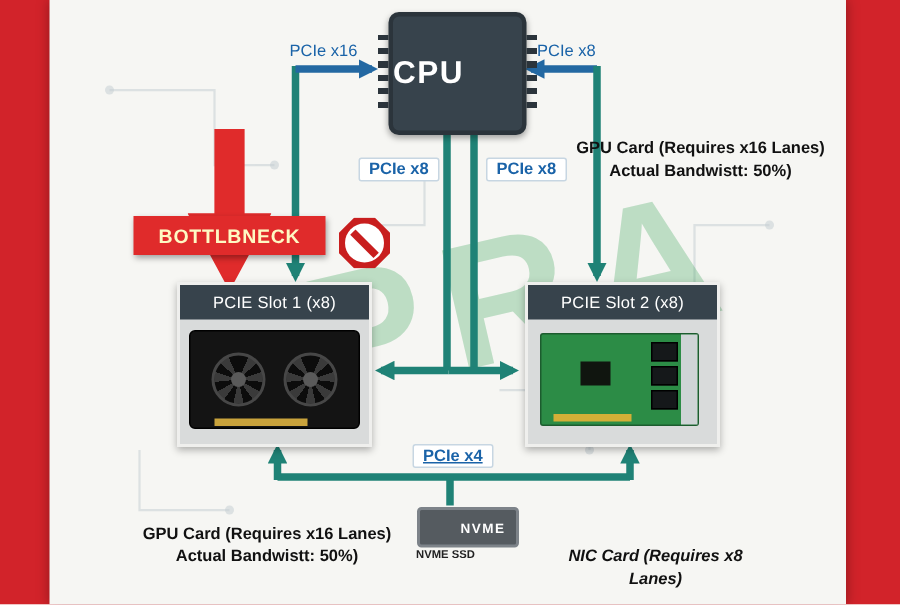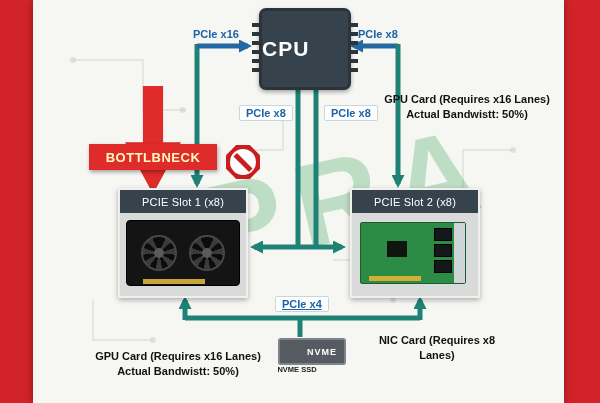--- a/index.html
+++ b/index.html
@@ -28,21 +28,21 @@
     color:#fff;font-size:21px;font-weight:700;letter-spacing:1px;
     box-shadow:0 2px 4px rgba(0,0,0,.35);
   }
   .cpu-pins{
     position:absolute;top:12px;width:7px;height:52px;
     background:repeating-linear-gradient(to bottom,#2b343b 0 4px,transparent 4px 9px);
   }
   .pins-left{left:-10px;} .pins-right{right:-10px;}
   
   .bus-label{
-    position:absolute;color:#1a63a8;font-size:11px;font-weight:700;white-space:nowrap;
+    position:absolute;color:#1a63a8;font-size:11px;font-weight:400;white-space:nowrap;
   }
   .bus-chip{
     position:absolute;color:#1a63a8;font-size:11px;font-weight:700;white-space:nowrap;
     background:#ffffff;border:1px solid #c7d6e2;border-radius:2px;padding:1px 6px;
   }
   
   .slot-card{
     position:absolute;width:126px;height:106px;background:#d9dbdb;
     border:2px solid #efefed;box-shadow:0 2px 5px rgba(0,0,0,.3);
   }
@@ -228,16 +228,16 @@
     <span>NVME</span>
   </div>
   <div class="nvme-caption">
     <div>NVME SSD</div>
   </div>
 
   <div class="note" style="left:86px;top:349px;width:184px;">
     <div>GPU Card (Requires x16 Lanes)</div>
     <div>Actual Bandwistt:  50%)</div>
   </div>
-  <div class="note" style="left:362px;top:333px;width:150px;">
+  <div class="note" style="left:362px;top:364px;width:150px;font-style:italic;">
     <div>NIC Card (Requires x8 Lanes)</div>
   </div>
 </div>
 
 </body></html>

